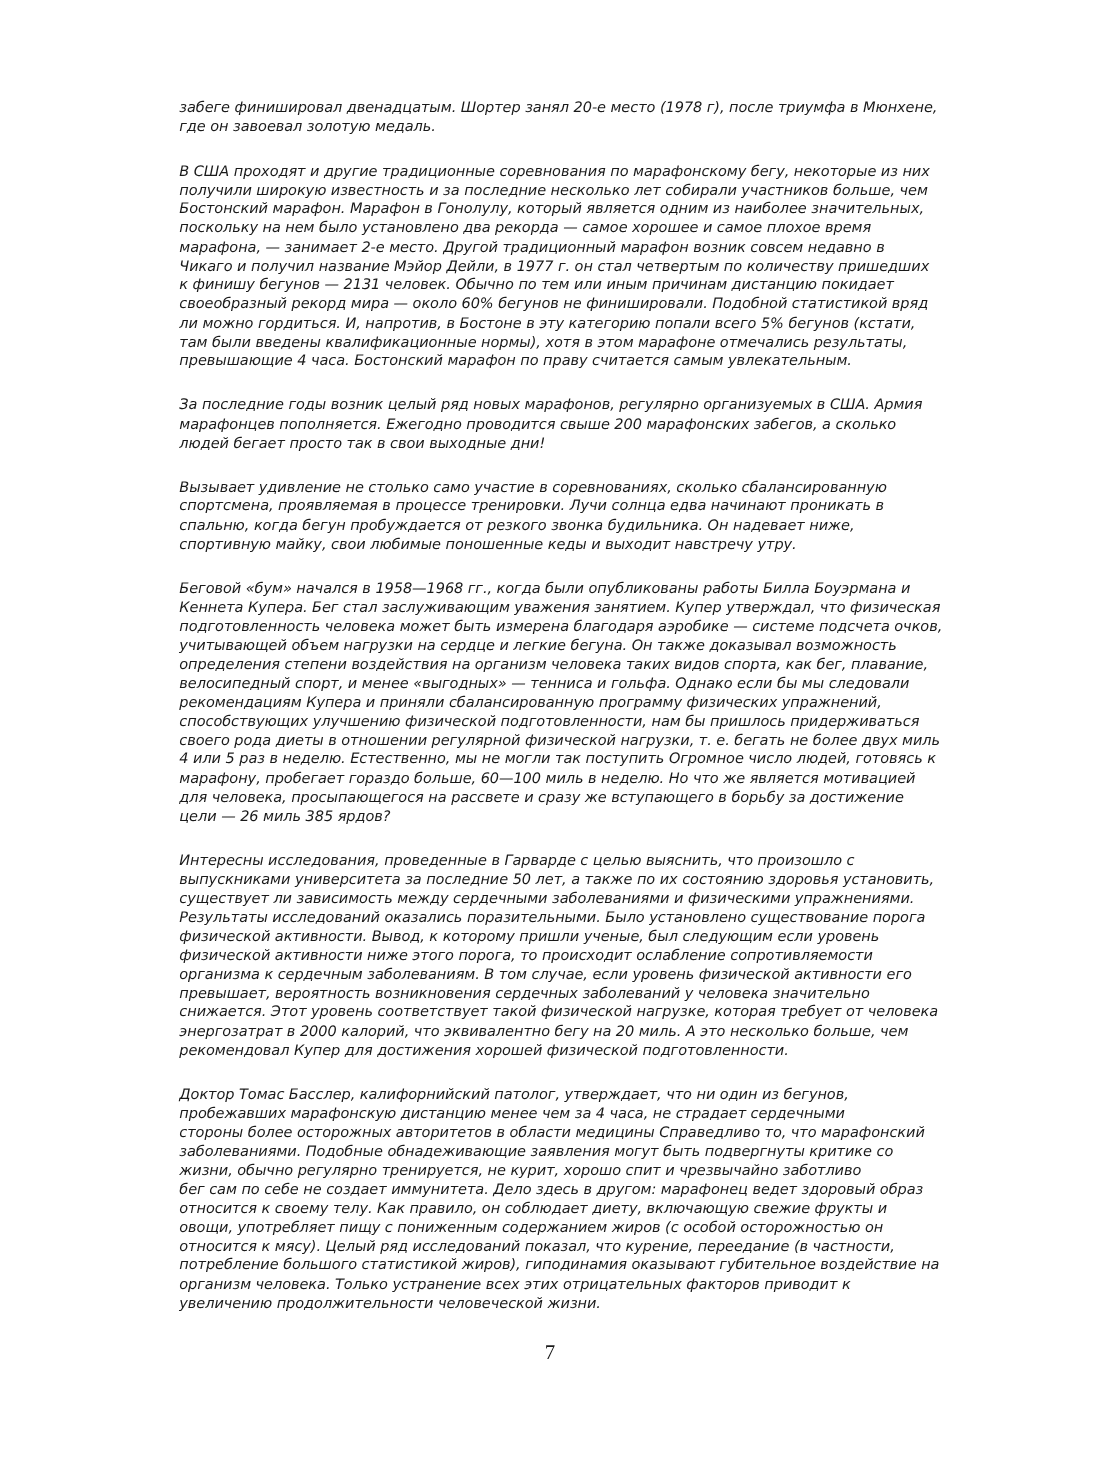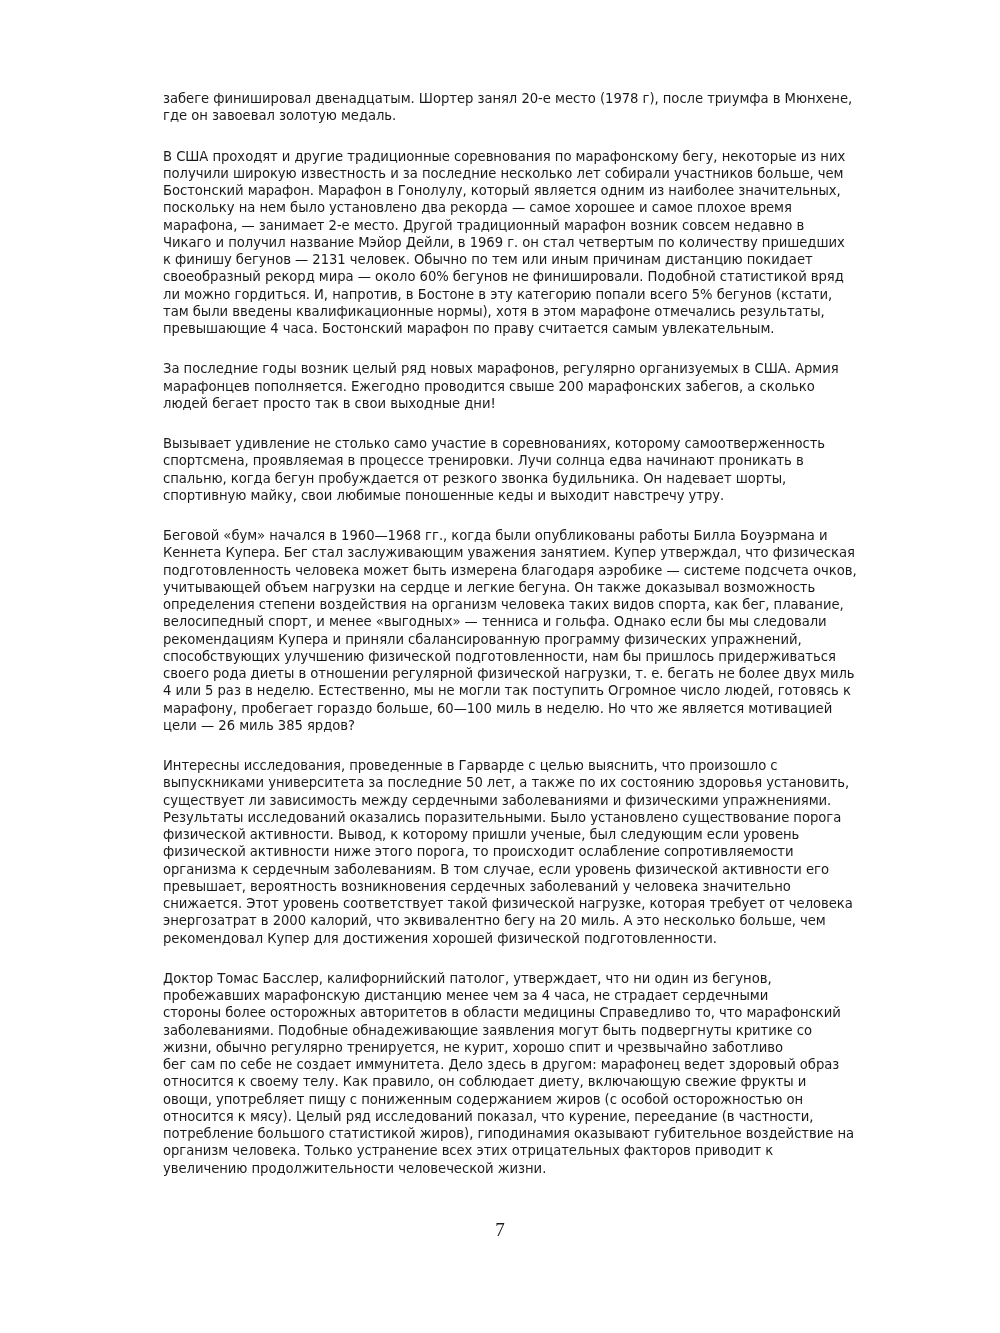--- a/index.html
+++ b/index.html
@@ -7,20 +7,21 @@
     .page {
       position: absolute;
       left: 163px;
       top: 90px;
       width: 748px;
       font-family: "DejaVu Sans", sans-serif;
       font-size: 13.2px;
       line-height: 17.25px;
       color: #1a1a1a;
       letter-spacing: -0.05px;
+      font-style: italic;
     }
     .para { margin: 0 0 23px 0; white-space: normal; }
     .line { display: block; white-space: nowrap; }
     .page-number {
       position: absolute;
       left: 0;
       width: 1000px;
       top: 1219px;
       text-align: center;
       font-family: "Liberation Serif", "DejaVu Serif", serif;
@@ -35,50 +36,51 @@
   <div class="para">
     <span class="line">забеге финишировал двенадцатым. Шортер занял 20-е место (1978 г), после триумфа в Мюнхене,</span>
     <span class="line">где он завоевал золотую медаль.</span>
   </div>
   <div class="para">
     <span class="line">В США проходят и другие традиционные соревнования по марафонскому бегу, некоторые из них</span>
     <span class="line">получили широкую известность и за последние несколько лет собирали участников больше, чем</span>
     <span class="line">Бостонский марафон. Марафон в Гонолулу, который является одним из наиболее значительных,</span>
     <span class="line">поскольку на нем было установлено два рекорда — самое хорошее и самое плохое время</span>
     <span class="line">марафона, — занимает 2-е место. Другой традиционный марафон возник совсем недавно в</span>
-    <span class="line">Чикаго и получил название Мэйор Дейли, в 1969 г. он стал четвертым по количеству пришедших</span>
+    <span class="line">Чикаго и получил название Мэйор Дейли, в 1977 г. он стал четвертым по количеству пришедших</span>
     <span class="line">к финишу бегунов — 2131 человек. Обычно по тем или иным причинам дистанцию покидает</span>
     <span class="line">своеобразный рекорд мира — около 60% бегунов не финишировали. Подобной статистикой вряд</span>
     <span class="line">ли можно гордиться. И, напротив, в Бостоне в эту категорию попали всего 5% бегунов (кстати,</span>
     <span class="line">там были введены квалификационные нормы), хотя в этом марафоне отмечались результаты,</span>
     <span class="line">превышающие 4 часа. Бостонский марафон по праву считается самым увлекательным.</span>
   </div>
   <div class="para">
     <span class="line">За последние годы возник целый ряд новых марафонов, регулярно организуемых в США. Армия</span>
     <span class="line">марафонцев пополняется. Ежегодно проводится свыше 200 марафонских забегов, а сколько</span>
     <span class="line">людей бегает просто так в свои выходные дни!</span>
   </div>
   <div class="para">
-    <span class="line">Вызывает удивление не столько само участие в соревнованиях, которому самоотверженность</span>
+    <span class="line">Вызывает удивление не столько само участие в соревнованиях, сколько сбалансированную</span>
     <span class="line">спортсмена, проявляемая в процессе тренировки. Лучи солнца едва начинают проникать в</span>
-    <span class="line">спальню, когда бегун пробуждается от резкого звонка будильника. Он надевает шорты,</span>
+    <span class="line">спальню, когда бегун пробуждается от резкого звонка будильника. Он надевает ниже,</span>
     <span class="line">спортивную майку, свои любимые поношенные кеды и выходит навстречу утру.</span>
   </div>
   <div class="para">
-    <span class="line">Беговой «бум» начался в 1960—1968 гг., когда были опубликованы работы Билла Боуэрмана и</span>
+    <span class="line">Беговой «бум» начался в 1958—1968 гг., когда были опубликованы работы Билла Боуэрмана и</span>
     <span class="line">Кеннета Купера. Бег стал заслуживающим уважения занятием. Купер утверждал, что физическая</span>
     <span class="line">подготовленность человека может быть измерена благодаря аэробике — системе подсчета очков,</span>
     <span class="line">учитывающей объем нагрузки на сердце и легкие бегуна. Он также доказывал возможность</span>
     <span class="line">определения степени воздействия на организм человека таких видов спорта, как бег, плавание,</span>
     <span class="line">велосипедный спорт, и менее «выгодных» — тенниса и гольфа. Однако если бы мы следовали</span>
     <span class="line">рекомендациям Купера и приняли сбалансированную программу физических упражнений,</span>
     <span class="line">способствующих улучшению физической подготовленности, нам бы пришлось придерживаться</span>
     <span class="line">своего рода диеты в отношении регулярной физической нагрузки, т. е. бегать не более двух миль</span>
     <span class="line">4 или 5 раз в неделю. Естественно, мы не могли так поступить Огромное число людей, готовясь к</span>
     <span class="line">марафону, пробегает гораздо больше, 60—100 миль в неделю. Но что же является мотивацией</span>
+    <span class="line">для человека, просыпающегося на рассвете и сразу же вступающего в борьбу за достижение</span>
     <span class="line">цели — 26 миль 385 ярдов?</span>
   </div>
   <div class="para">
     <span class="line">Интересны исследования, проведенные в Гарварде с целью выяснить, что произошло с</span>
     <span class="line">выпускниками университета за последние 50 лет, а также по их состоянию здоровья установить,</span>
     <span class="line">существует ли зависимость между сердечными заболеваниями и физическими упражнениями.</span>
     <span class="line">Результаты исследований оказались поразительными. Было установлено существование порога</span>
     <span class="line">физической активности. Вывод, к которому пришли ученые, был следующим если уровень</span>
     <span class="line">физической активности ниже этого порога, то происходит ослабление сопротивляемости</span>
     <span class="line">организма к сердечным заболеваниям. В том случае, если уровень физической активности его</span>

